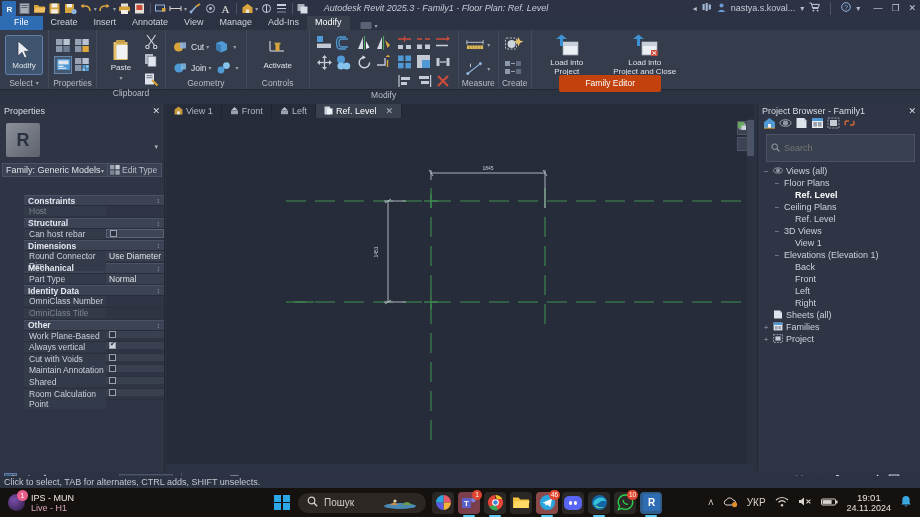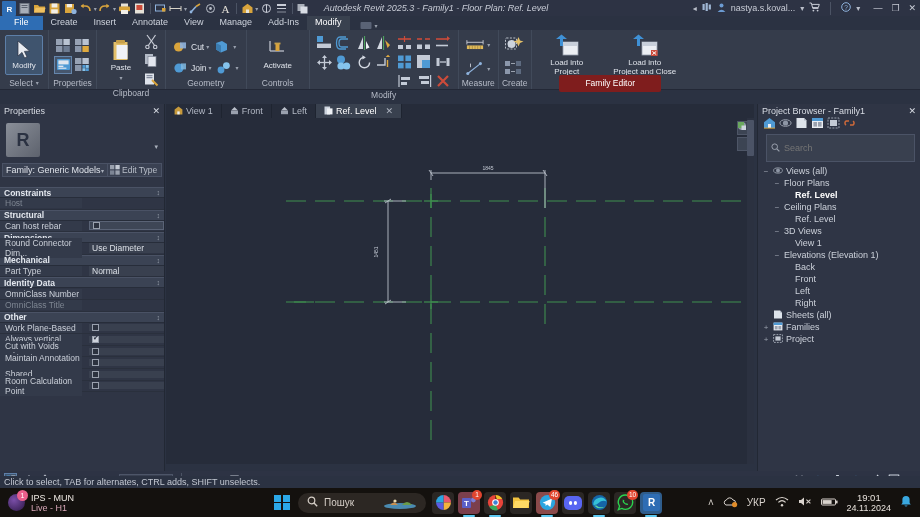--- a/index.html
+++ b/index.html
@@ -68,21 +68,21 @@
     cursor:pointer; gap:1px;
   }
   .bigbtn .lbl { font-size:8px; color:#dfe3ea; text-align:center; line-height:8.5px; }
   .bigbtn.sel { background:#3f546e; border:1px solid #5d7fa8; border-radius:2px; }
   .wide { width:52px; }
   .icgrid { display:grid; grid-template-columns:repeat(2,18px); grid-auto-rows:18px; gap:1px; }
   .icgrid3 { display:grid; grid-template-columns:repeat(3,18px); grid-auto-rows:18px; gap:1px; }
   .ic18 { width:18px; height:18px; display:flex; align-items:center; justify-content:center; cursor:pointer; }
   .rowitem { display:flex; align-items:center; gap:2px; cursor:pointer; font-size:8.5px; color:#dfe3ea; }
   .caret { font-size:6px; color:#9aa1ae; }
-  .fe-label { background:#7f1d1d; color:#fff; border-radius:2px; padding:3px 26px; font-size:8.5px; }
+  .fe-label { background:#c2410c; color:#fff; border-radius:2px; padding:3px 26px; font-size:8.5px; }
 
   
   .viewtabs {
     position:absolute; top:104px; left:166px; width:588px; height:14px;
     background:#262c3a; display:flex; align-items:stretch; font-size:9px;
   }
   .vtab { display:flex; align-items:center; gap:3px; padding:0 8px; color:#b3b9c5;
           cursor:pointer; border-right:1px solid #1e2430; }
   .vtab.active { background:#39414f; color:#ffffff; }
   .vtab .x { margin-left:6px; font-size:9px; color:#aeb4c0; }
@@ -98,25 +98,25 @@
            border-radius:2px; display:flex; align-items:center; justify-content:center;
            font-size:18px; font-weight:bold; color:#2b3242; font-family:"Liberation Sans",sans-serif; }
   .prop-thumb .dd { position:absolute; right:6px; bottom:12px; font-size:7px; color:#aab0bc; cursor:pointer; }
   .typerow { display:flex; height:14px; align-items:stretch; margin:0 2px; }
   .typesel { flex:1; background:#3a4152; border:1px solid #4a5265; display:flex; align-items:center;
              padding:0 3px; font-size:9px; color:#dde1e8; cursor:pointer; }
   .typesel .ar { margin-left:auto; font-size:6px; color:#aab0bc; }
   .edittype { width:54px; background:#3a4152; border:1px solid #4a5265; border-left:none;
               display:flex; align-items:center; gap:2px; padding:0 2px; font-size:8.5px;
               color:#b9bfc9; cursor:pointer; }
-  .ptable { margin-top:10px; }
+  .ptable { margin-top:18px;padding-left:24px; }
   .pgroup { height:11px; background:#3b4354; border-top:1px solid #4a5265; border-bottom:1px solid #272d3a;
             display:flex; align-items:center; padding:0 4px; font-size:8.5px; font-weight:bold; color:#e2e6ed; }
   .pgroup .gr { margin-left:auto; font-size:7px; color:#99a0ac; }
-  .prow { height:11.6px; display:flex; align-items:center; border-bottom:1px solid #2a303d; font-size:8.5px;gap:7px; }
+  .prow { height:11.6px; display:flex; align-items:flex-start; border-bottom:1px solid #2a303d; font-size:8.5px; }
   .pname { width:82px; padding-left:5px; display:flex; align-items:center; color:#ccd1da;
            background:#333a4a; }
   .pname.dim { color:#7e8692; }
   .pval { flex:1; display:flex; align-items:center; padding-left:3px; color:#dce0e7; background:#39404f; }
   .pval.edit { background:#3e4656; border:1px solid #5a6376; }
   .cbx { width:7px; height:7px; border:1px solid #9aa1ae; background:#2c323f; display:inline-block; }
   .cbx.on { background:#cdd2db; position:relative; }
   .cbx.on:after { content:"\2714"; position:absolute; left:0px; top:-3px; font-size:7px; color:#2b3242; }
   .props-foot { position:absolute; bottom:0; left:0; width:165px; height:14px; background:#2f3545;
                 display:flex; align-items:center; gap:2px; padding:0 3px; border-top:1px solid #262c38; }

